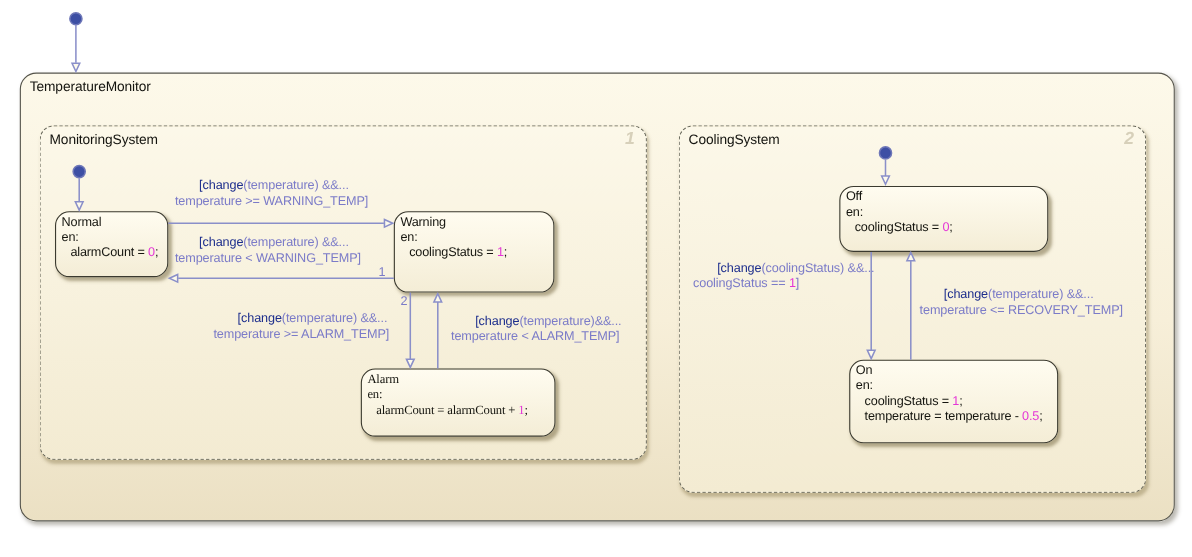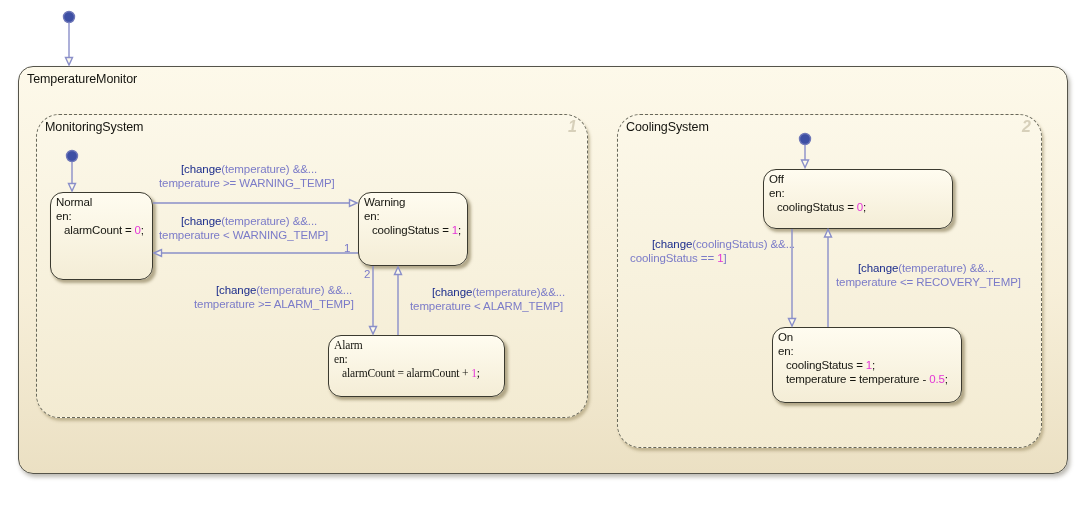--- a/index.html
+++ b/index.html
@@ -14,21 +14,21 @@
     border:1.4px solid #55544a;border-radius:15px;
     box-shadow:2px 3px 4px rgba(60,55,35,0.35);
     box-sizing:border-box;
   }
   .outer-title{
     position:absolute;left:8px;top:5px;font-size:12.5px;color:#14140f;
     white-space:nowrap;letter-spacing:-0.1px;
   }
   
   .region{
-    position:absolute;border:1.7px dashed #67675a;border-radius:23px;
+    position:absolute;border:1.7px dashed #67675a;border-radius:13px;
     background:linear-gradient(180deg,#fcf8e9 0%,#f3ebd2 100%);
     box-shadow:2px 3px 3px rgba(140,125,80,0.45);
     box-sizing:border-box;
   }
   .region-monitoring{left:36px;top:114px;width:552px;height:304px;}
   .region-cooling{left:617px;top:114px;width:425px;height:334px;}
   .region-title{
     position:absolute;left:8px;top:5px;font-size:12.5px;color:#14140f;
     white-space:nowrap;letter-spacing:-0.1px;
   }
@@ -39,22 +39,22 @@
   
   .state{
     position:absolute;
     background:linear-gradient(180deg,#fffcf0 0%,#f4edd6 100%);
     border:1.5px solid #3b3a2f;border-radius:13px;
     box-shadow:2.5px 3px 3px rgba(110,95,55,0.5);
     box-sizing:border-box;color:#15150f;
     font-size:11.5px;line-height:14px;letter-spacing:-0.15px;
     padding:2px 0 0 5px;white-space:nowrap;
   }
-  .st-normal{left:50px;top:192px;width:103px;height:88px;}
-  .st-warning{left:358px;top:192px;width:110px;height:74px;}
+  .st-normal{left:50px;top:192px;width:103px;height:60px;}
+  .st-warning{left:358px;top:192px;width:146px;height:74px;}
   .st-alarm{left:328px;top:335px;width:177px;height:62px;font-family:Liberation Serif, serif;}
   .st-off{left:763px;top:169px;width:190px;height:60px;}
   .st-on{left:772px;top:327px;width:190px;height:76px;}
   .st-action{padding-left:8px;}
   .lit{color:#e435d6;}
   
   .tlabel{
     position:absolute;font-size:11.5px;line-height:13.5px;color:#7b7bc8;
     white-space:nowrap;letter-spacing:-0.1px;
   }

